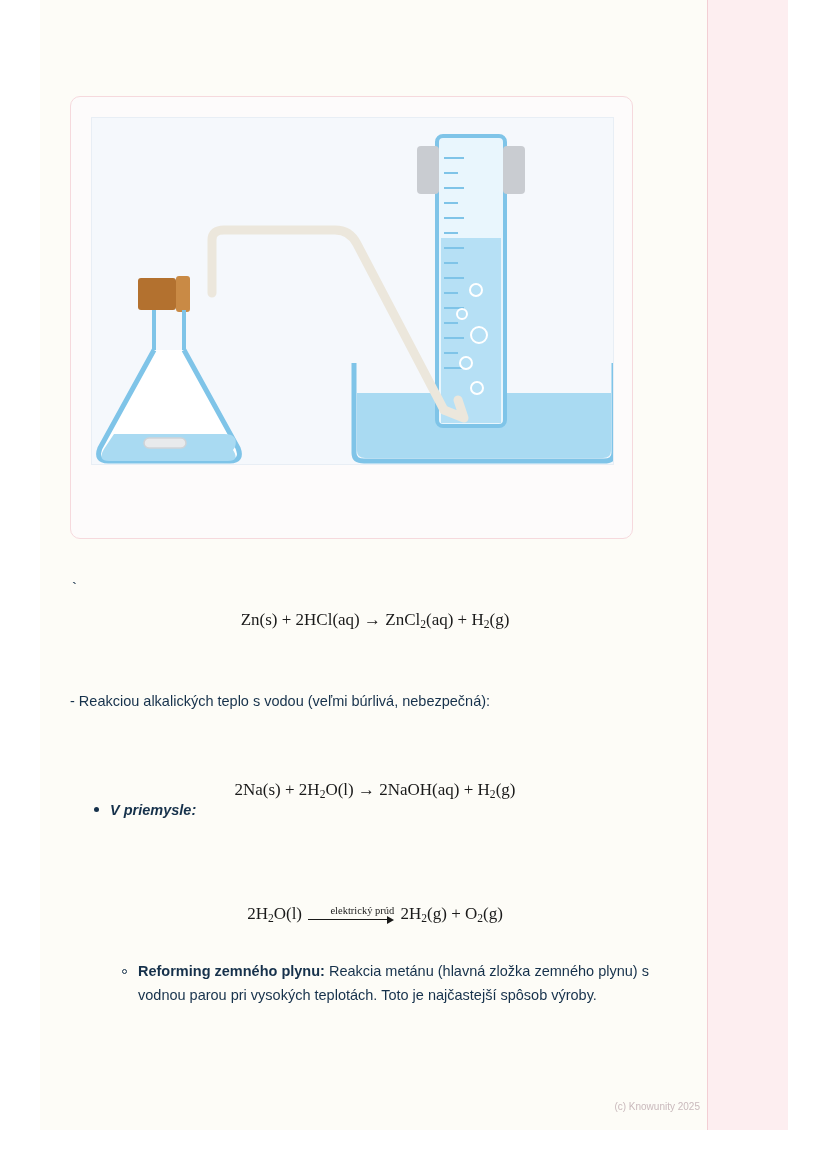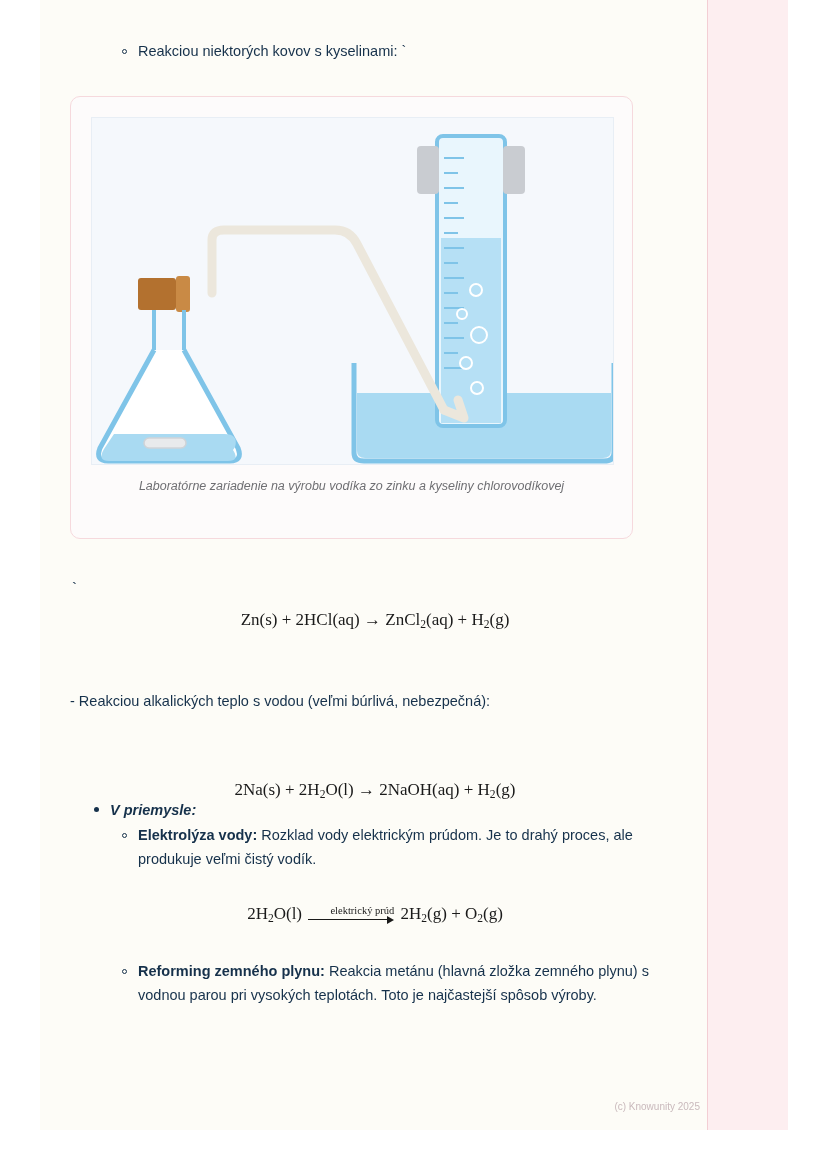--- a/index.html
+++ b/index.html
@@ -177,21 +177,20 @@
 </style>
 </head>
 <body>
 
 <div class="page">
 
   <div class="pink-strip"></div>
 
   <div class="content">
 
-    <div style="position:absolute;left:70px;top:40px;width:600px;" class="li-circle">Reakciou niektorých kovov s kyselinami: `</div>
 
     <div class="figure-card">
       <div class="figure-inner">
         <svg width="523" height="348" viewBox="0 0 523 348">
 
           <path d="M262 245 L262 335 Q262 343 272 343 L512 343 Q522 343 522 335 L522 245" fill="none" stroke="#7fc4e8" stroke-width="5"></path>
           <path d="M265 275 L265 333 Q265 340 273 340 L511 340 Q519 340 519 333 L519 275 Z" fill="#a9daf2"></path>
 
           <rect x="345" y="18" width="68" height="290" rx="6" fill="#e9f6fd" stroke="#7fc4e8" stroke-width="4"></rect>
           <rect x="349" y="120" width="60" height="185" fill="#b6e0f5"></rect>
@@ -233,40 +232,36 @@
 
           <path d="M62 192 L62 232" fill="none" stroke="#7fc4e8" stroke-width="4"></path>
           <path d="M92 192 L92 232" fill="none" stroke="#7fc4e8" stroke-width="4"></path>
 
           <path d="M62 232 L8 330 Q3 343 16 343 L138 343 Q151 343 146 330 L92 232" fill="#ffffff" stroke="#7fc4e8" stroke-width="5"></path>
           <path d="M22 316 L132 316 Q147 316 143 329 L141 332 Q148 343 136 343 L17 343 Q5 343 12 331 Z" fill="#a9daf2"></path>
 
           <rect x="52" y="320" width="42" height="10" rx="5" fill="#e8eaec" stroke="#cfd3d7" stroke-width="1.5"></rect>
         </svg>
       </div>
-      <div class="fig-caption">Laboratórne zariadenie na výrobu vodíka zo zinku a kyseliny chlorovodíkovej</div>
     </div>
 
     <div style="position:absolute;left:30px;top:578px;" class="plain tick">`</div>
 
     <div class="eq" style="position:absolute;left:0;top:610px;width:670px;">
       Zn(s) + 2HCl(aq) → ZnCl<sub>2</sub>(aq) + H<sub>2</sub>(g)
     </div>
 
     <div class="plain" style="position:absolute;left:30px;top:690px;width:620px;">- Reakciou alkalických teplo s vodou (veľmi búrlivá, nebezpečná):</div>
 
     <div class="eq" style="position:absolute;left:0;top:742px;width:670px;margin-top:38px;">
       2Na(s) + 2H<sub>2</sub>O(l) → 2NaOH(aq) + H<sub>2</sub>(g)
     </div>
 
     <div class="li-disc" style="position:absolute;left:50px;top:799px;">V priemysle:</div>
 
-    <div class="li-circle" style="position:absolute;left:70px;top:824px;width:530px;">
-      <b>Elektrolýza vody:</b><span> Rozklad vody elektrickým prúdom. Je to drahý proces, ale produkuje veľmi čistý vodík.</span>
-    </div>
 
     <div class="eq" style="position:absolute;left:0;top:904px;width:670px;">
       <span>2H<sub>2</sub>O(l)</span>
       <span class="arrow-wrap">
         <span class="arrow-label">elektrický prúd</span>
         <span class="arrow-line" style="width:86px;"></span>
       </span>
       <span>2H<sub>2</sub>(g) + O<sub>2</sub>(g)</span>
     </div>
 

